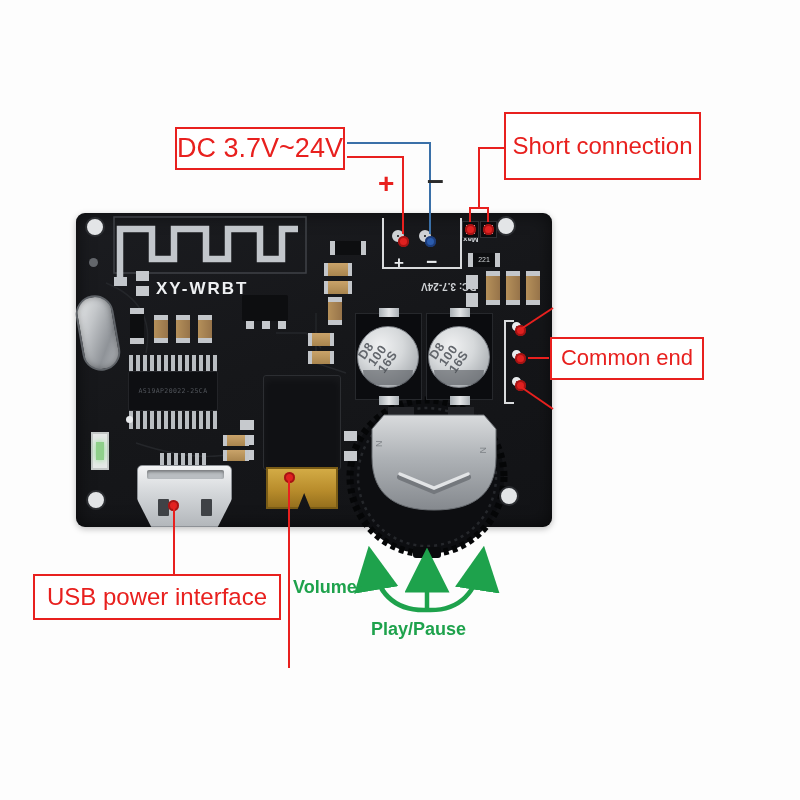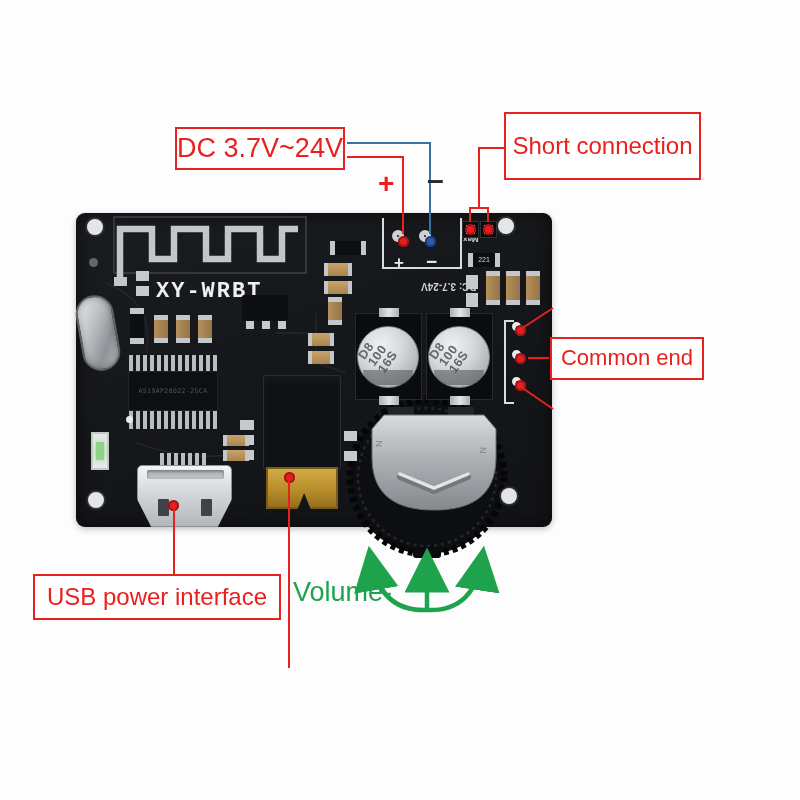--- a/index.html
+++ b/index.html
@@ -16,22 +16,22 @@
 
   
   #board{position:absolute;left:76px;top:213px;width:476px;height:314px;
          background:linear-gradient(160deg,#1b1c20 0%,#16171a 45%,#121316 100%);
          border-radius:9px;box-shadow:inset 0 0 18px rgba(0,0,0,.6),0 2px 6px rgba(0,0,0,.25);}
   .hole{position:absolute;width:14px;height:14px;border-radius:50%;
         border:8px solid #e3e5e7;background:#0a0b0d;box-shadow:0 0 0 2px #2b2d31;}
   .dotgray{position:absolute;width:9px;height:9px;border-radius:50%;background:#63666b;}
 
   .silktext{position:absolute;color:var(--silk);font-weight:bold;white-space:nowrap;}
-  .model{left:80px;top:66px;font-size:22px;letter-spacing:2px;
-         font-family:Liberation Mono, monospace;color:#eef0f2;}
+  .model{left:80px;top:66px;font-size:17px;letter-spacing:2px;
+         font-family:Liberation Sans, sans-serif;color:#eef0f2;}
   .dcsilk{left:345px;top:68px;font-size:10px;transform:rotate(180deg);letter-spacing:0px;color:#cfd2d5;}
   .maxsilk{left:387px;top:22px;font-size:8px;transform:rotate(180deg);color:#c9ccd0;}
   .tplus{left:318px;top:40px;font-size:17px;color:#e8eaec;}
   .tminus{left:350px;top:38px;font-size:19px;color:#e8eaec;}
 
   
   .termframe{position:absolute;left:306px;top:5px;width:80px;height:51px;
              border:2px solid #d9dbdd;border-top:none;}
 
   
@@ -103,21 +103,21 @@
   .usb-slot{position:absolute;top:33px;width:11px;height:17px;background:#3f4246;border-radius:1px;}
   .led{position:absolute;left:15px;top:219px;width:18px;height:38px;background:#e6e9e8;
        border:2px solid #c4c8c7;}
   .led>i{position:absolute;left:3px;top:8px;width:8px;height:18px;display:block;
          background:#8fd08a;box-shadow:0 0 6px rgba(120,220,120,.8);}
 
   
   .box{position:absolute;border:2px solid var(--red);background:#fff;color:var(--red);
        display:flex;flex-direction:column;align-items:center;justify-content:center;
        text-align:center;line-height:1.2;}
-  .gtext{position:absolute;color:var(--green);font-size:27px;white-space:nowrap;}
+  .gtext{position:absolute;color:var(--green);font-size:18px;white-space:nowrap;font-weight:bold;}
   .sign{position:absolute;font-weight:bold;}
   #wires{position:absolute;left:0;top:0;width:800px;height:800px;pointer-events:none;}
 </style>
 </head>
 <body>
 
 <div id="stage">
 
   <div id="board">
 
@@ -311,14 +311,15 @@
 
   <div class="box" style="left:550px;top:337px;width:154px;height:43px;font-size:22px">
     <span>Common end</span>
   </div>
 
   <div class="box" style="left:33px;top:574px;width:248px;height:46px;font-size:24px">
     <span>USB power interface</span>
   </div>
 
   <div class="gtext" style="left:293px;top:577px">Volume-</div>
+  <div class="gtext" style="left:371px;top:619px">Play/Pause</div>
 
 </div>
 
 </body></html>

